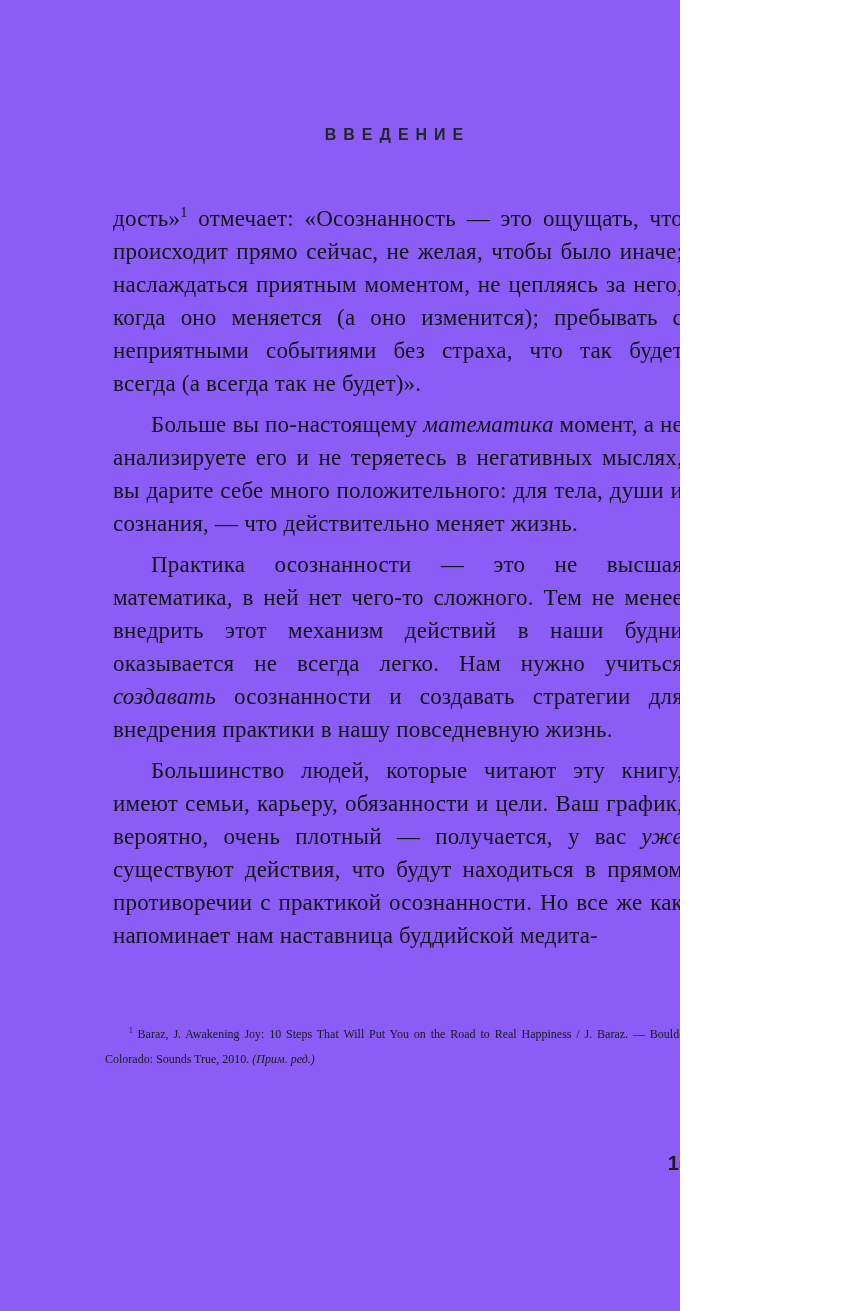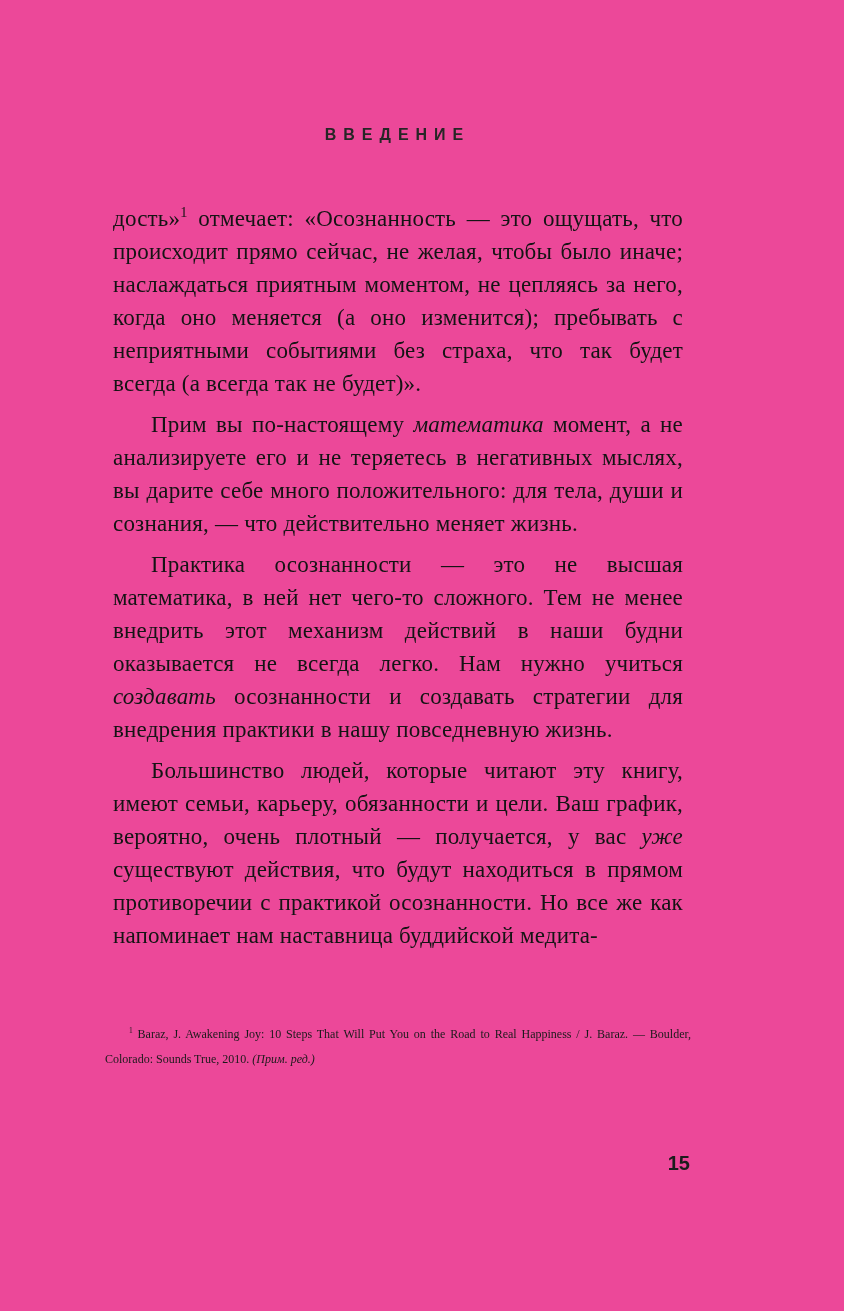--- a/index.html
+++ b/index.html
@@ -1,21 +1,21 @@
 <!DOCTYPE html>
 <html><head>
 <meta charset="utf-8">
 <style>
   * { box-sizing: border-box; }
   html, body { margin: 0; padding: 0; background: #ffffff; }
   .page {
     position: relative;
-    width: 844px;
+    width: 680px;
     height: 1311px;
-    background: #ec4899;
+    background: #8b5cf6;
     color: #141414;
     font-family: "Liberation Serif", "DejaVu Serif", serif;
     overflow: hidden;
   }
   .chapter-header {
     position: absolute;
     top: 126px;
     left: 105px;
     width: 585px;
     text-align: center;
@@ -67,21 +67,21 @@
   }
 </style>
 </head>
 <body>
 
 <div class="page">
   <div class="chapter-header">ВВЕДЕНИЕ</div>
 
   <div class="body-text">
       <p class="para"><span>дость»</span><sup>1</sup><span> отмечает: «Осознанность — это ощущать, что происходит прямо сейчас, не желая, чтобы было иначе; наслаждаться приятным моментом, не цепляясь за него, когда оно меняется (а оно изменится); пребывать с неприятными событиями без страха, что так будет всегда (а всегда так не будет)».</span></p>
-      <p class="para indent"><span>Прим вы по-настоящему </span><i>математика</i><span> момент, а не анализируете его и не теряетесь в негативных мыслях, вы дарите себе много положительного: для тела, души и сознания, — что действительно меняет жизнь.</span></p>
+      <p class="para indent"><span>Больше вы по-настоящему </span><i>математика</i><span> момент, а не анализируете его и не теряетесь в негативных мыслях, вы дарите себе много положительного: для тела, души и сознания, — что действительно меняет жизнь.</span></p>
       <p class="para indent"><span>Практика осознанности — это не высшая математика, в ней нет чего-то сложного. Тем не менее внедрить этот механизм действий в наши будни оказывается не всегда легко. Нам нужно учиться </span><i>создавать</i><span> осознанности и создавать стратегии для внедрения практики в нашу повседневную жизнь.</span></p>
       <p class="para indent"><span>Большинство людей, которые читают эту книгу, имеют семьи, карьеру, обязанности и цели. Ваш график, вероятно, очень плотный — получается, у вас </span><i>уже</i><span> существуют действия, что будут находиться в прямом противоречии с практикой осознанности. Но все же как напоминает нам наставница буддийской медита-</span></p>
     </div>
 
   <div class="footnote"><sup>1</sup><span> Baraz, J. Awakening Joy: 10 Steps That Will Put You on the Road to Real Happiness / J. Baraz. — Boulder, Colorado: Sounds True, 2010. </span><i>(Прим. ред.)</i></div>
 
   <div class="page-number">15</div>
 </div>
 
 </body></html>

